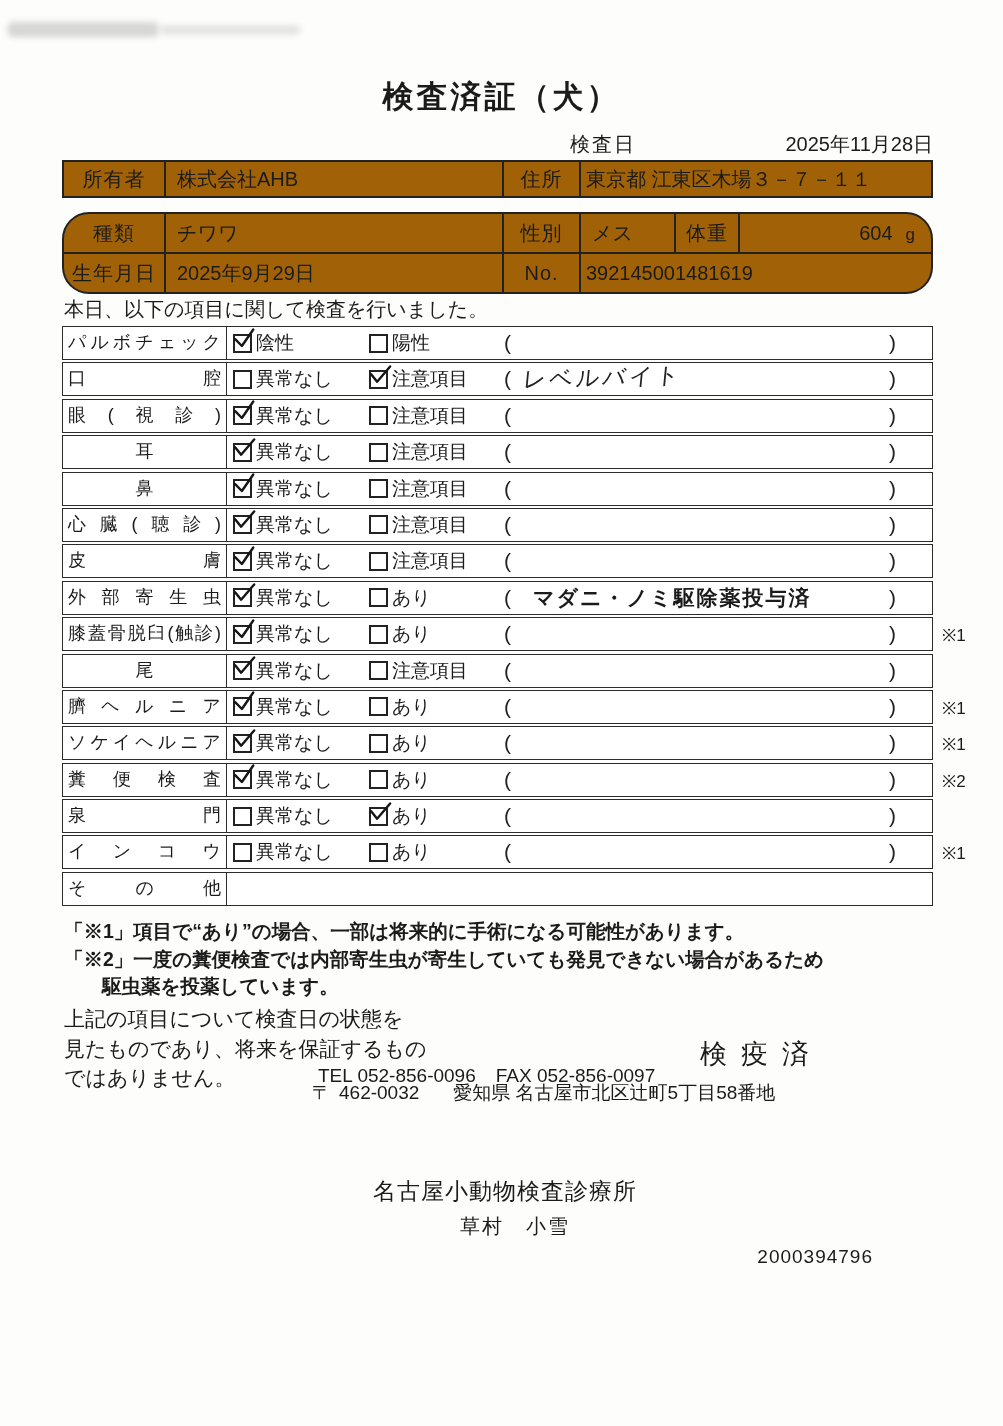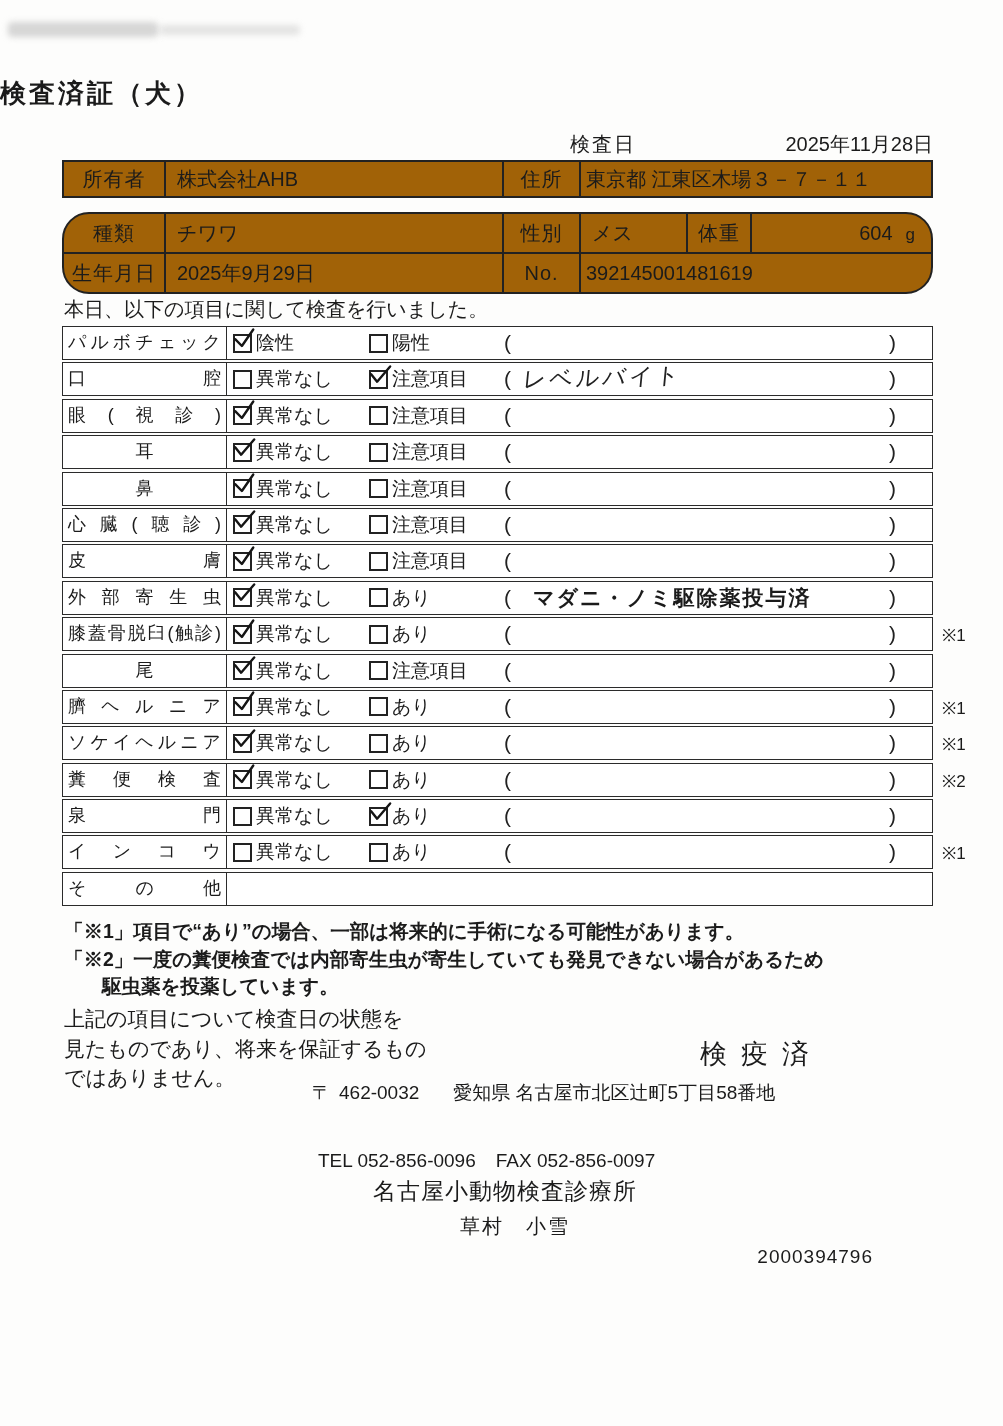--- a/index.html
+++ b/index.html
@@ -8,39 +8,39 @@
     background:#fdfdfc;color:#1b1b1b;
     font-family:"Liberation Sans",sans-serif;
     overflow:hidden;
   }
   .abs{position:absolute;}
 
   
   .smudge1{left:8px;top:22px;width:150px;height:15px;background:rgba(150,150,150,.38);filter:blur(3px);border-radius:4px;}
   .smudge2{left:160px;top:25px;width:140px;height:10px;background:rgba(160,160,160,.28);filter:blur(3px);border-radius:4px;}
 
-  .doc-title{left:0;top:76px;width:100%;font-size:26px;font-weight:600;letter-spacing:3px;}
+  .doc-title{left:0;top:76px;width:100%;text-align:center;font-size:31px;font-weight:600;letter-spacing:3px;}
 
   .insp-date-label{left:570px;top:131px;font-size:20px;letter-spacing:2px;}
   .insp-date-value{right:70px;top:131px;font-size:20px;}
 
   
   .hdr-table{left:62px;border:2px solid #222;background:#a16207;box-sizing:border-box;}
   .owner-table{top:160px;width:871px;height:38px;display:flex;}
   .animal-table{top:212px;width:871px;height:82px;display:flex;flex-direction:column;border-radius:27px;}
   .animal-row{display:flex;flex:1;}
   .animal-row.first{border-bottom:2px solid #222;}
   .cell{display:flex;align-items:center;box-sizing:border-box;font-size:20px;}
   .cell.hd{justify-content:center;letter-spacing:1px;}
   .cell.v{padding-left:11px;}
   .bR{border-right:2px solid #222;}
   .w-lab{width:102px;}
   .w-val{width:338px;}
   .w-lab2{width:77px;}
-  .w-sex{width:107px;}
+  .w-sex{width:95px;}
   .w-wlab{width:64px;}
   .cell.weight{flex:1;justify-content:flex-end;padding-right:16px;}
   .unit{font-size:17px;margin-left:13px;margin-top:4px;}
   .cell.flexv{flex:1;padding-left:5px;}
 
   .intro-line{left:64px;top:296px;font-size:20px;}
 
   
   .insp-table{left:62px;top:326px;width:871px;}
   .insp-row{
@@ -86,21 +86,21 @@
   .notes{left:64px;top:918px;font-size:19.5px;line-height:27.5px;font-weight:bold;}
   .notes .indent{padding-left:38px;}
 
   .disclaimer{left:64px;top:1004px;font-size:21px;line-height:29.5px;}
 
   .stamp{left:700px;top:1036px;font-size:27px;letter-spacing:14px;font-weight:500;}
 
   .addr-line{left:312px;top:1080px;font-size:19px;}
   .addr-line .gap{display:inline-block;width:34px;}
   .postal-mark{margin-right:8px;}
-  .tel-line{left:318px;top:1150px;font-size:19px;}
+  .tel-line{left:318px;top:1065px;font-size:19px;}
   .tel-line .fax{margin-left:20px;}
 
   .clinic-block{left:0;top:1176px;width:1010px;text-align:center;}
   .clinic-name{font-size:23px;letter-spacing:1px;}
   .signer{font-size:20px;letter-spacing:2px;margin-top:6px;padding-left:20px;}
 
   .serial{top:1246px;right:130px;font-size:19px;letter-spacing:1px;}
 </style>
 </head>
 <body>

